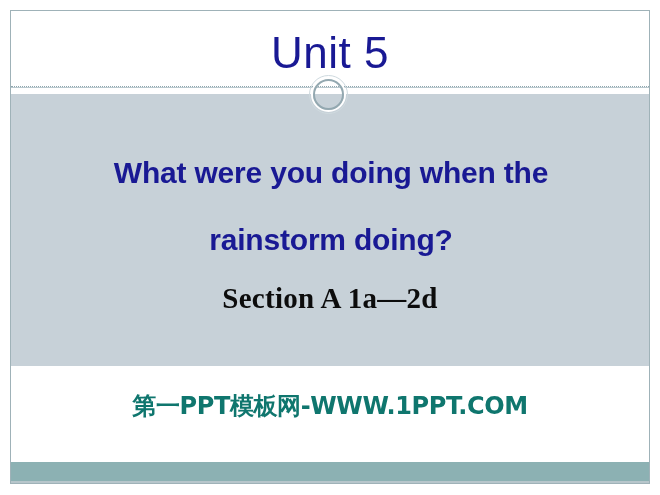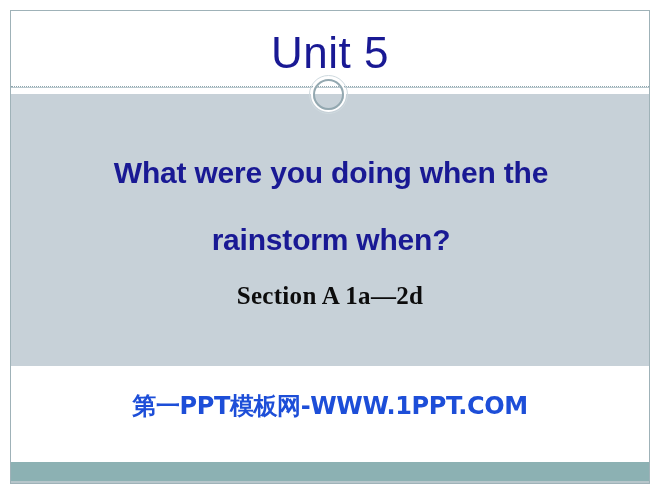--- a/index.html
+++ b/index.html
@@ -145,33 +145,33 @@
   }
 
   #section-line {
     position: absolute;
     left: 0;
     top: 188px;
     width: 100%;
     text-align: center;
     color: #0c0c0c;
     font-family: "Liberation Serif", serif;
-    font-size: 25px;
+    font-size: 29px;
     font-weight: bold;
     letter-spacing: 0.3px;
     white-space: nowrap;
   }
 
   #watermark {
     position: absolute;
     left: 0;
     top: 296px;
     width: 100%;
     text-align: center;
-    color: #1d4ed8;
+    color: #0f766e;
     font-family: "DejaVu Sans", sans-serif;
     font-size: 24px;
     font-weight: bold;
     letter-spacing: -0.4px;
     white-space: nowrap;
   }
 
   
   #bottom-bar {
     position: absolute;
@@ -206,21 +206,21 @@
   <div id="circle-deco">
     <span class="ring-outer"></span>
     <span class="ring-mid"></span>
     <span class="ring-inner"></span>
   </div>
 
   <div id="body-area">
 
     <div id="main-title">
       <span class="line">What were you doing when the</span>
-      <span class="line">rainstorm when?</span>
+      <span class="line">rainstorm doing?</span>
     </div>
 
     <div id="section-line">Section A  1a—2d</div>
 
     <div id="watermark">第一PPT模板网-WWW.1PPT.COM</div>
 
   </div>
 
   <div id="bottom-bar"></div>
   <div id="bottom-bar-edge"></div>

